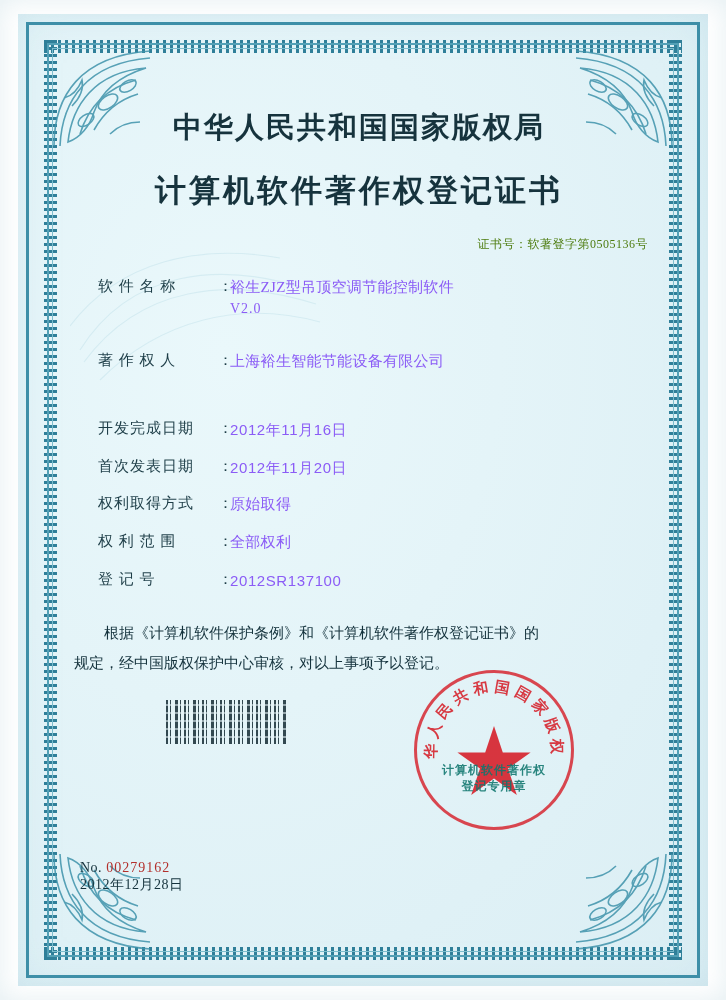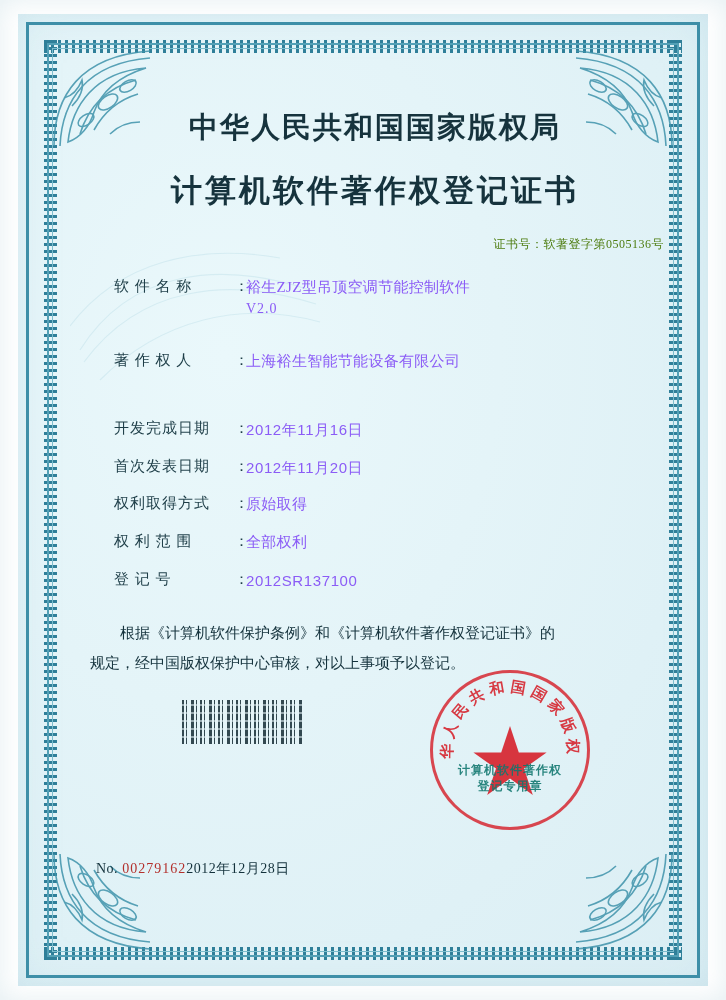--- a/index.html
+++ b/index.html
@@ -102,21 +102,21 @@
     left: 70px;
     top: 230px;
     width: 260px;
     height: 170px;
     opacity: 0.25;
     pointer-events: none;
   }
 
   .content {
     position: absolute;
-    left: 72px;
+    left: 56px;
     top: 60px;
     width: 606px;
     height: 880px;
   }
 
   .title-main {
     text-align: center;
     font-size: 29px;
     font-weight: bold;
     color: #16333d;
@@ -257,23 +257,25 @@
     opacity: 0.88;
     font-family: "Liberation Serif", serif;
   }
 
   .footer {
     position: absolute;
     left: 24px;
     right: 24px;
     top: 800px;
     display: flex;
+    justify-content: space-between;
     align-items: baseline;
     font-size: 14px;
     color: #14323c;
+    flex-direction: column;
   }
   .footer .no {
     letter-spacing: 0.5px;
   }
   .footer .no .num { color: #b3302c; letter-spacing: 1px; }
   .footer .date { letter-spacing: 0.5px; }
 
   .edge-shadow {
     position: absolute;
     inset: 0;

